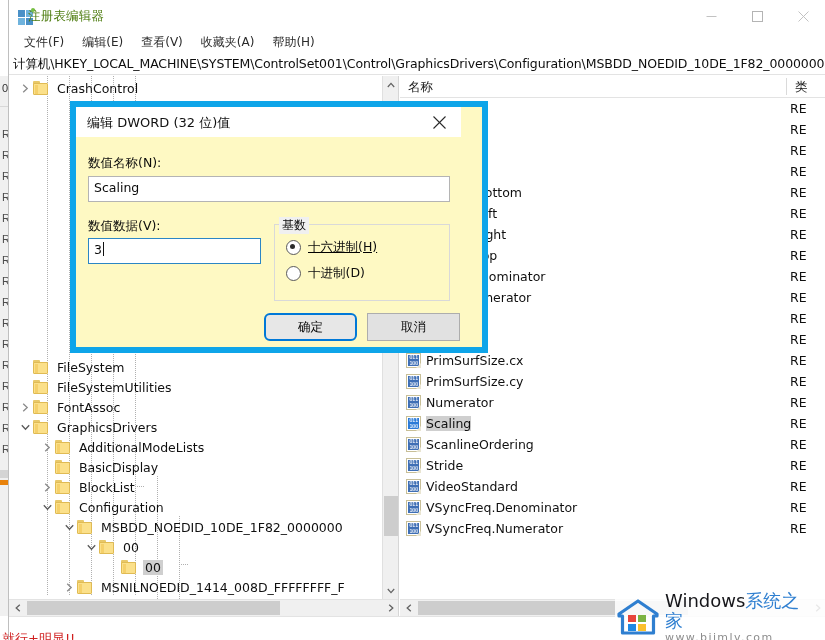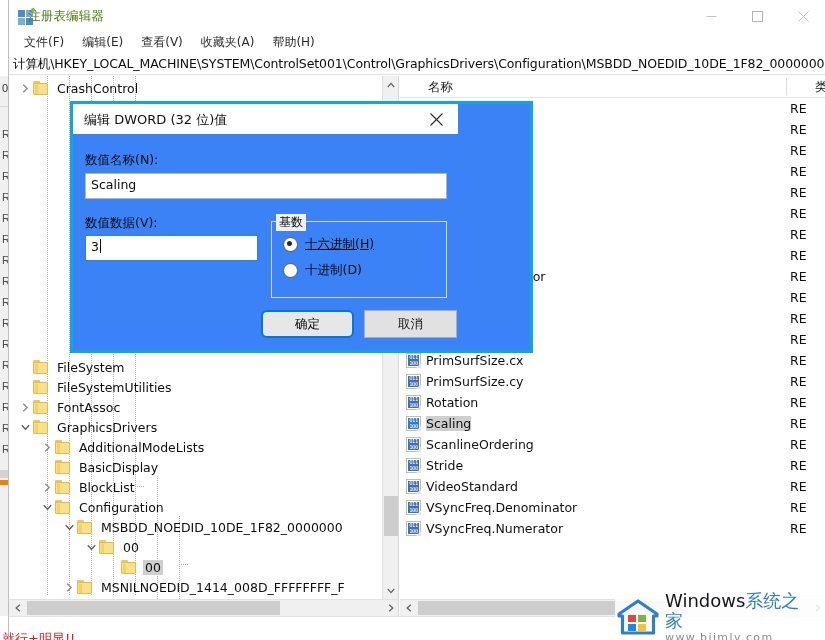--- a/index.html
+++ b/index.html
@@ -253,21 +253,20 @@
     position: absolute; left: 0; top: 0;
     width: 426px; height: 22px;
     background: #ffffff;
     border-bottom: 1px solid #e3e3e3;
     box-sizing: border-box;
   }
   .col-h {
     position: absolute; top: 3px;
     font-size: 12.5px; color: #1a1a1a;
     font-family: "DejaVu Sans","Liberation Sans", sans-serif;
-    margin-left: 20px;
   }
   .col-sep {
     position: absolute; top: 2px; width: 1px; height: 17px;
     background: #dadada;
   }
   .list-rows {
     position: absolute; left: 0; top: 22px;
     width: 426px; height: 495px;
   }
   .list-row {
@@ -327,23 +326,23 @@
     width: 817px; height: 24px;
     background: #ffffff;
     border-top: 1px solid #e3e3e3;
     box-sizing: border-box;
   }
 
   
   .dialog {
     position: absolute;
     left: 70px; top: 101px;
-    width: 463px; height: 252px;
-    background: #3b82f6;
-    border: 3px solid #0ea5e9;
+    width: 418px; height: 252px;
+    background: #fef9c3;
+    border: 6px solid #0ea5e9;
     box-sizing: border-box;
     z-index: 20;
     box-shadow: 0 0 0 0 rgba(0,0,0,0);
   }
   .dlg-title {
     position: absolute; left: 0; top: 0;
     width: 385px; height: 30px;
     background: #ffffff;
   }
   .dlg-title-text {
@@ -842,21 +841,21 @@
                 <span class="fold"></span>
               </span>
               <span class="list-name">PrimSurfSize.cy</span>
               <span class="list-type">RE</span>
             </div>
             <div class="list-row" style="top: 294px;">
               <span class="val-icon">
                 <span class="strip">011<br>100</span>
                 <span class="fold"></span>
               </span>
-              <span class="list-name">Rotation</span>
+              <span class="list-name">Numerator</span>
               <span class="list-type">RE</span>
             </div>
             <div class="list-row selected" style="top: 315px;">
               <span class="val-icon sel">
                 <span class="strip">011<br>100</span>
                 <span class="fold"></span>
               </span>
               <span class="list-name">Scaling</span>
               <span class="list-type">RE</span>
             </div>

